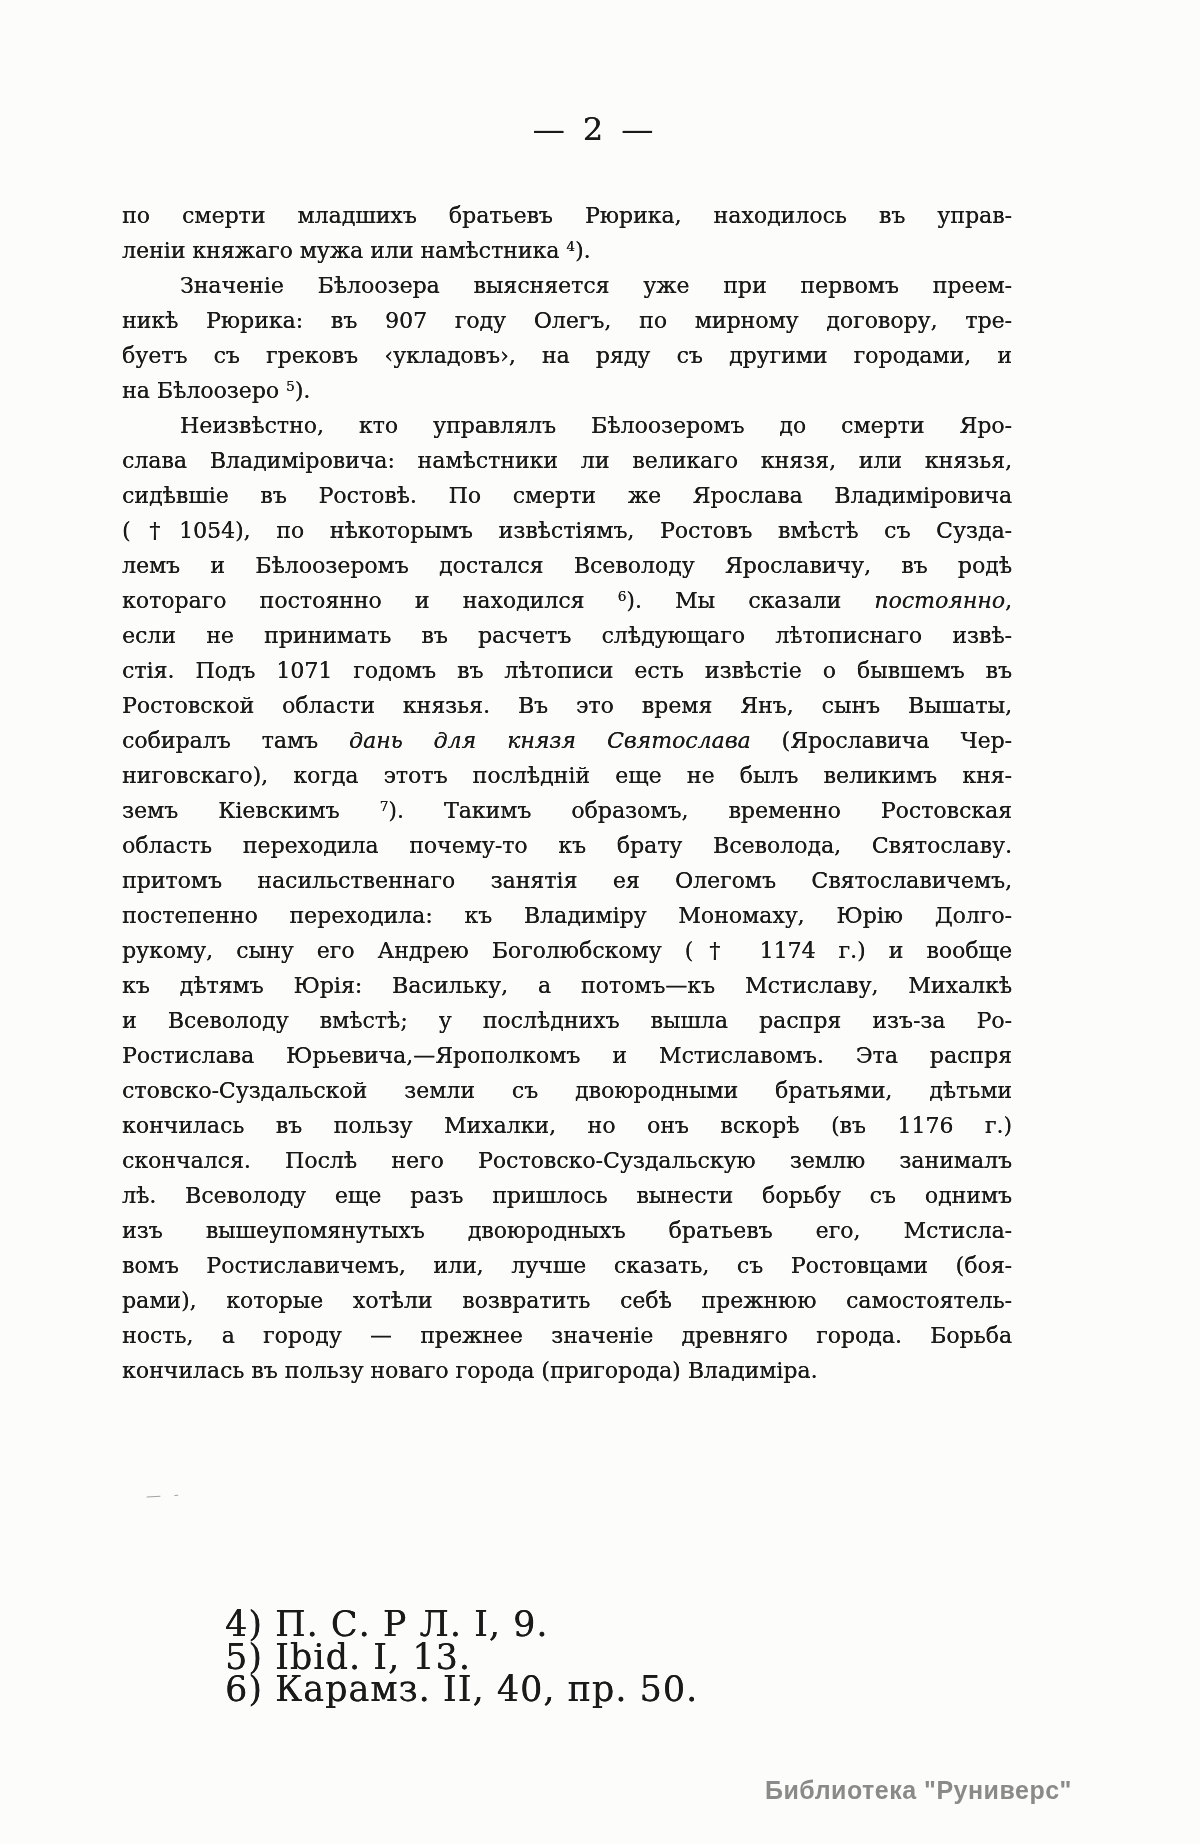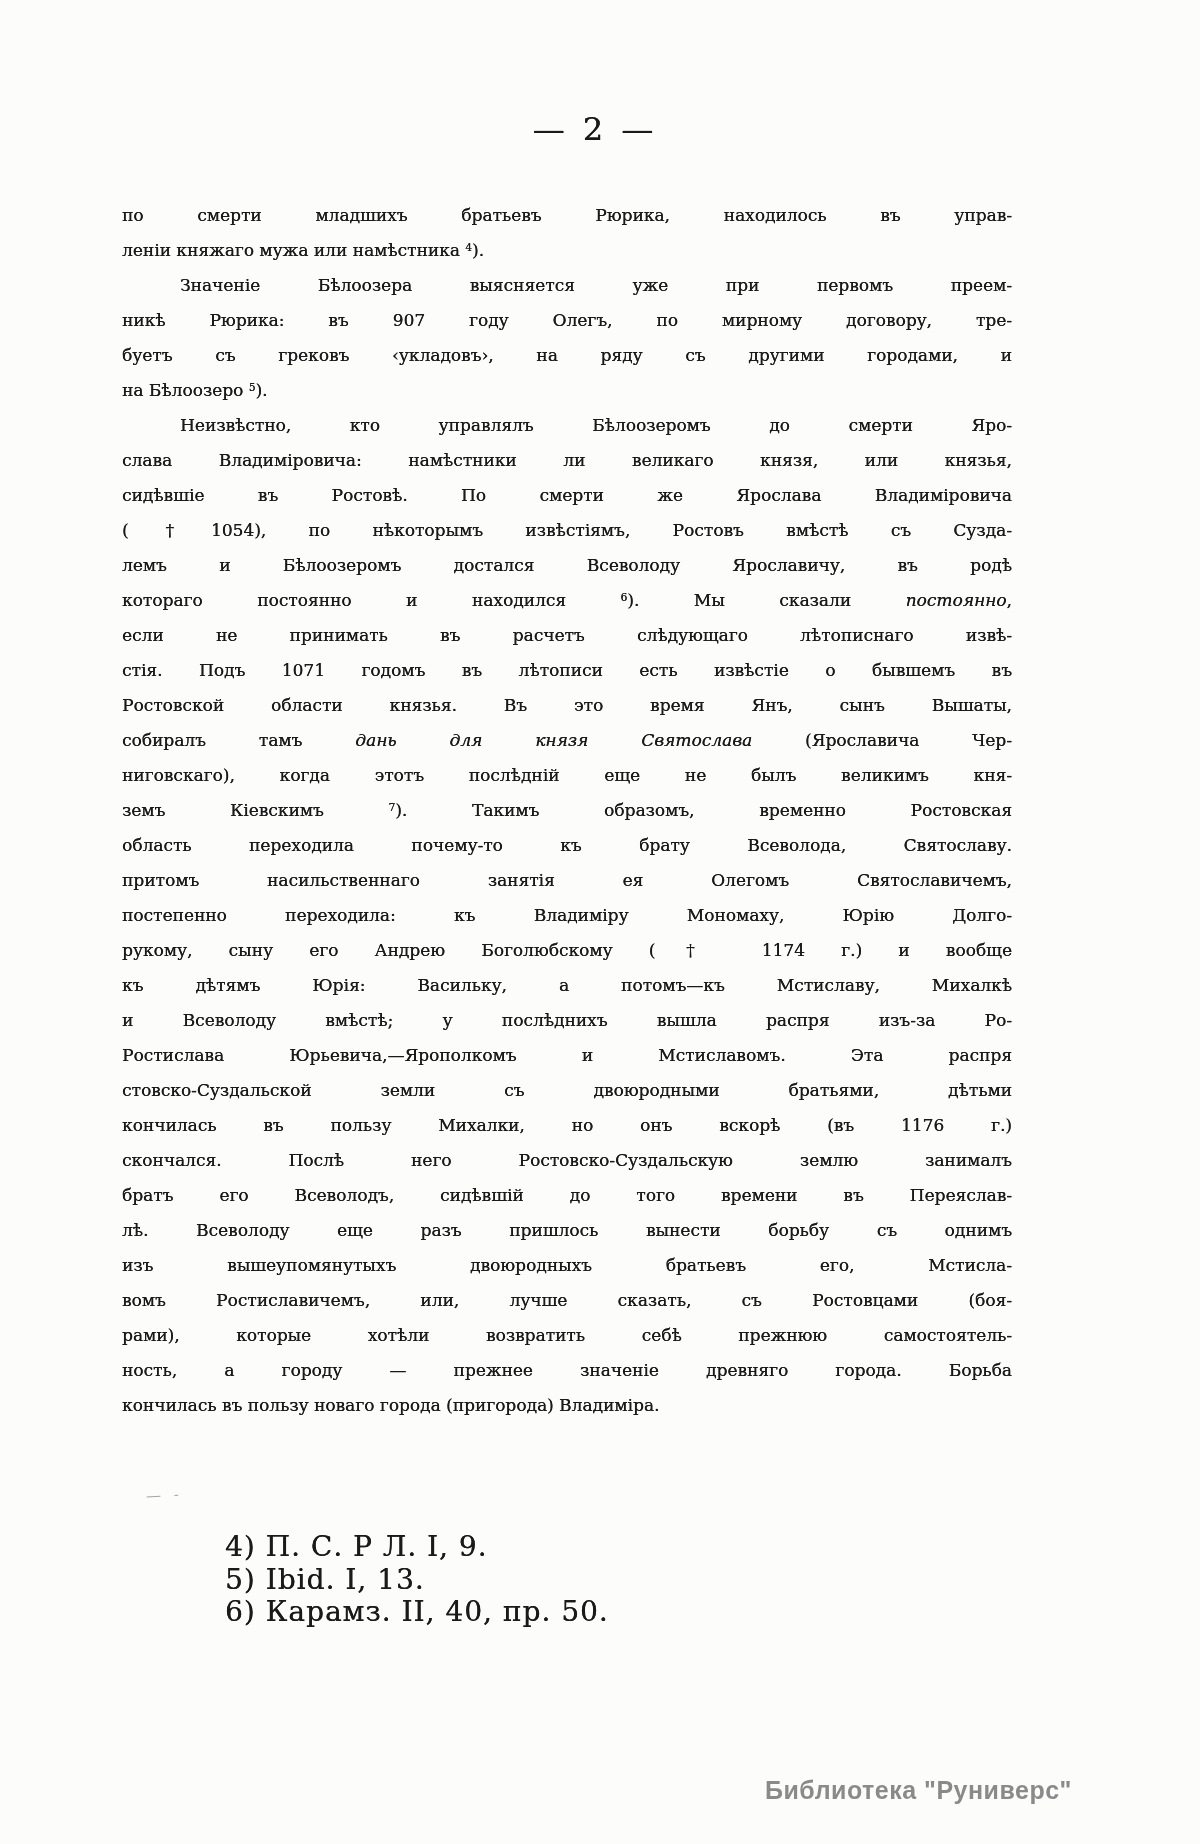--- a/index.html
+++ b/index.html
@@ -17,42 +17,42 @@
     top:110px;left:122px;width:890px;
     text-align:center;
     font-size:32px;
     letter-spacing:4px;
     transform:translateX(28px);
     text-shadow:0.2px 0 0 currentColor;
   }
   .body-text{
     position:absolute;
     top:198px;left:122px;width:890px;
-    font-size:17px;
+    font-size:22px;
     line-height:35px;
     text-shadow:0.2px 0 0 currentColor;
   }
   .line{
     text-align:justify;
     text-align-last:justify;
   }
   .line.par-end{ text-align-last:left; }
   .line.indent{ text-indent:58px; }
   .line sup{
     font-size:0.62em;
     line-height:0;
     vertical-align:baseline;
     position:relative;
     top:-0.5em;
   }
   .line i{ }
   .footnotes{
     position:absolute;
-    top:1531px;left:225px;
-    font-size:28px;
+    top:1608px;left:225px;
+    font-size:35px;
     line-height:32.5px;
     text-shadow:0.2px 0 0 currentColor;
     letter-spacing:1px;
   }
   .scan-artifact{
     position:absolute;
     top:1486px;left:146px;
     color:#8f8f8f;
     font-size:15px;
     letter-spacing:4px;
@@ -96,21 +96,20 @@
       <div class="line">область переходила почему-то къ брату Всеволода, Святославу.</div>
       <div class="line">притомъ насильственнаго занятія ея Олегомъ Святославичемъ,</div>
       <div class="line">постепенно переходила: къ Владиміру Мономаху, Юрію Долго-</div>
       <div class="line">рукому, сыну его Андрею Боголюбскому († 1174 г.) и вообще</div>
       <div class="line">къ дѣтямъ Юрія: Васильку, а потомъ—къ Мстиславу, Михалкѣ</div>
       <div class="line">и Всеволоду вмѣстѣ; у послѣднихъ вышла распря изъ-за Ро-</div>
       <div class="line">Ростислава Юрьевича,—Ярополкомъ и Мстиславомъ. Эта распря</div>
       <div class="line">стовско-Суздальской земли съ двоюродными братьями, дѣтьми</div>
       <div class="line">кончилась въ пользу Михалки, но онъ вскорѣ (въ 1176 г.)</div>
       <div class="line">скончался. Послѣ него Ростовско-Суздальскую землю занималъ</div>
-      <div class="line">братъ его Всеволодъ, сидѣвшій до того времени въ Переяслав-</div>
       <div class="line">лѣ. Всеволоду еще разъ пришлось вынести борьбу съ однимъ</div>
       <div class="line">изъ вышеупомянутыхъ двоюродныхъ братьевъ его, Мстисла-</div>
       <div class="line">вомъ Ростиславичемъ, или, лучше сказать, съ Ростовцами (боя-</div>
       <div class="line">рами), которые хотѣли возвратить себѣ прежнюю самостоятель-</div>
       <div class="line">ность, а городу — прежнее значеніе древняго города. Борьба</div>
       <div class="line par-end">кончилась въ пользу новаго города (пригорода) Владиміра.</div>
     </div>
   <div class="scan-artifact">— -</div>
   <div class="footnotes" id="footnotes">
       <div class="fn-line">4) П. С. Р Л. I, 9.</div>

